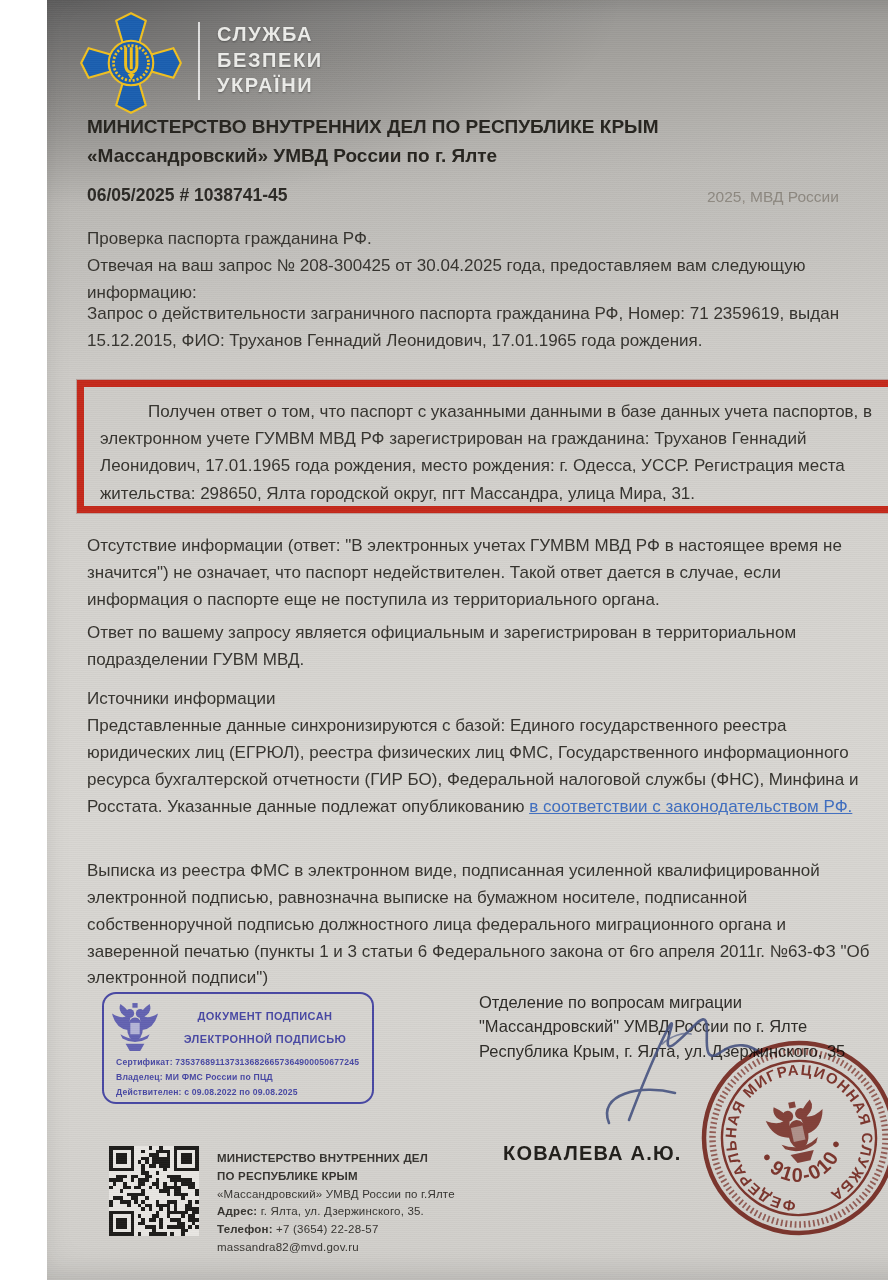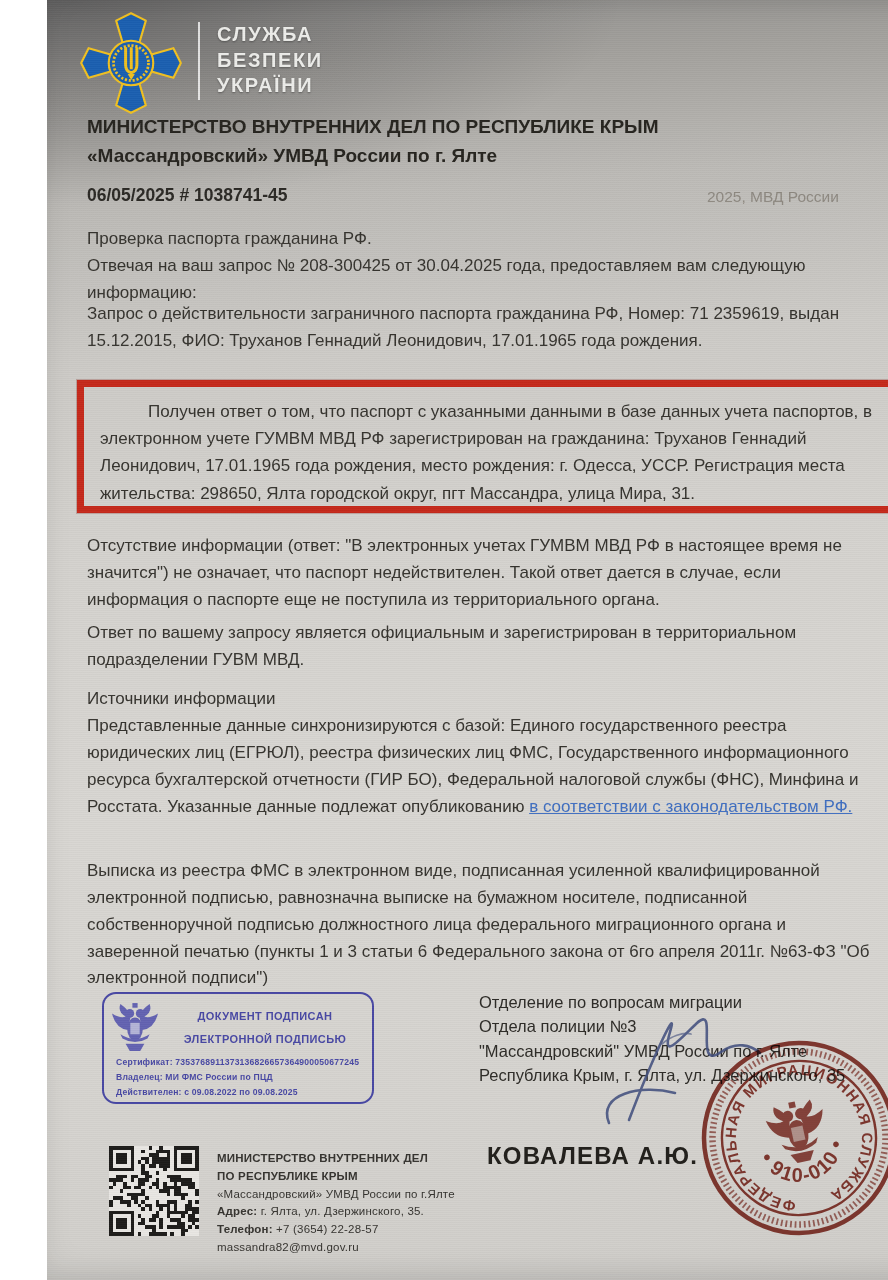--- a/index.html
+++ b/index.html
@@ -48,21 +48,21 @@
   .esign{
     left:55px;top:992px;width:272px;height:112px;box-sizing:border-box;
     border:2.5px solid #3c3ca0;border-radius:14px;color:#3c3ca0;
     opacity:.92;
   }
   .esign .titles{margin:11px 8px 0 62px;text-align:center;font-weight:bold;font-size:11px;letter-spacing:.4px;line-height:2.1;}
   .esign .details{margin:4px 0 0 12px;font-size:8.6px;font-weight:bold;line-height:1.75;letter-spacing:.2px;}
   .esign-eagle{left:8px;top:8px;}
   
   .office{left:432px;top:990px;color:#2f2d29;font-size:16.5px;line-height:1.48;z-index:1;}
-  .signer-name{left:440px;top:1142px;color:#23211d;font-weight:bold;font-size:24px;letter-spacing:1.2px;z-index:1;}
+  .signer-name{left:456px;top:1142px;color:#23211d;font-weight:bold;font-size:20px;letter-spacing:1.2px;z-index:1;}
   .signature{left:552px;top:992px;z-index:3;opacity:.88;}
   .round-stamp{left:652px;top:1038px;z-index:4;transform:rotate(-12deg);opacity:.9;mix-blend-mode:multiply;}
   
   .qr{left:62px;top:1146px;}
   .footer-block{left:170px;top:1150px;color:#35332f;font-size:11.5px;line-height:1.55;letter-spacing:.2px;}
   .footer-block .b{font-weight:bold;}
   .footer-block .semib{font-weight:600;}
   
   .edge-code{left:784px;top:1164px;width:150px;text-align:center;transform:rotate(-90deg);font-size:7.5px;color:#4a4843;letter-spacing:.3px;}
   .edge-page{left:842px;top:1240px;width:32px;text-align:center;transform:rotate(-90deg);font-size:11.5px;font-weight:bold;color:#3c3a36;}
@@ -147,21 +147,20 @@
     </div>
     <div class="details">
       <div>Сертификат: 7353768911373136826657364900050677245</div>
       <div>Владелец: МИ ФМС России по ПЦД</div>
       <div>Действителен: с 09.08.2022 по 09.08.2025</div>
     </div>
   </div>
 
   <div class="abs office">
     <div>Отделение по вопросам миграции</div>
-    <div>Отдела полиции №3</div>
     <div>"Массандровский" УМВД России по г. Ялте</div>
     <div>Республика Крым, г. Ялта, ул. Дзержинского, 35</div>
   </div>
 
   <svg class="abs signature" width="215" height="150" viewBox="0 0 215 150">
     <g fill="none" stroke="#44517f" stroke-width="2.6" stroke-linecap="round">
       <path d="M30 128 C55 62 80 10 71 40 C62 70 82 46 98 31 C120 11 94 80 122 60 C137 49 152 53 161 61"></path>
       <path d="M10 131 C-2 102 42 92 76 101"></path>
       <path d="M63 52 C72 44 84 40 92 42" stroke-width="1.8" opacity=".7"></path>
     </g>

